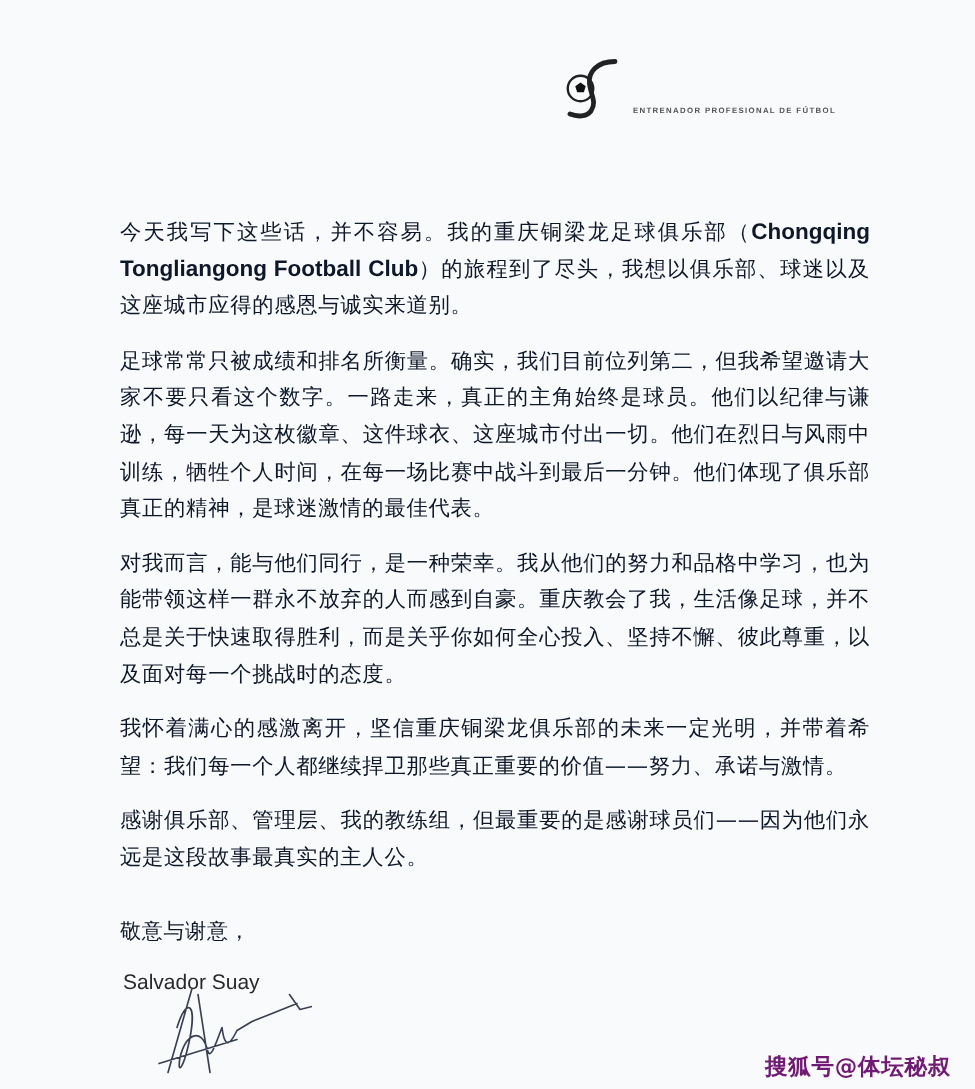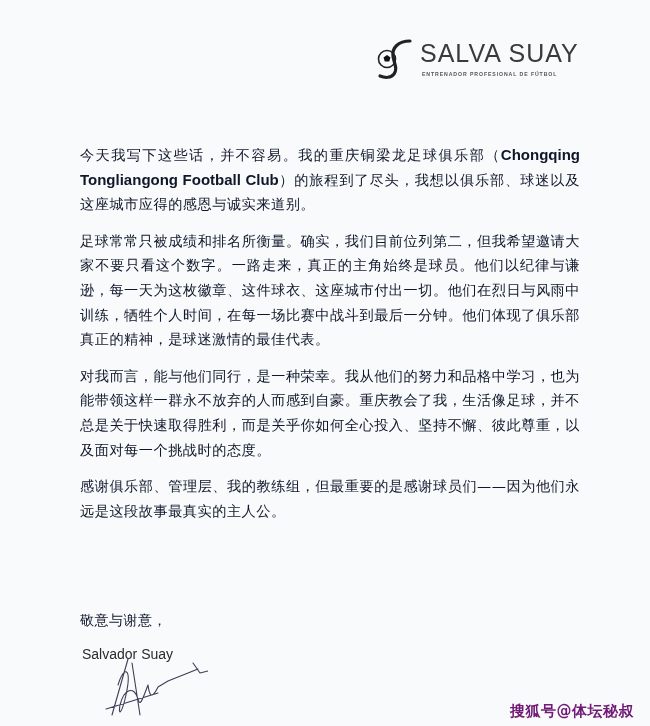--- a/index.html
+++ b/index.html
@@ -107,28 +107,28 @@
   </style>
 </head>
 <body>
 
 <div class="letterhead">
   <svg class="logo-mark" viewBox="0 0 40 42">
     <path d="M34 3 C22 3, 16 10, 17 18 C18 26, 22 30, 18 36 C15 40, 9 40, 4 38" fill="none" stroke="#222" stroke-width="3.2" stroke-linecap="round"></path>
     <circle cx="11" cy="21" r="8.5" fill="none" stroke="#222" stroke-width="1.6"></circle>
     <polygon points="11,17 14.5,19.5 13.2,23.5 8.8,23.5 7.5,19.5" fill="#111"></polygon>
   </svg>
-  <div class="brand-name">SALVA SUAY</div>
   <div class="brand-tagline">ENTRENADOR PROFESIONAL DE FÚTBOL</div>
 </div>
 
 <div class="letter-body">
   <p class="para"><span>今天我写下这些话，并不容易。我的重庆铜梁龙足球俱乐部（</span><span class="latin">Chongqing Tongliangong Football Club</span><span>）的旅程到了尽头，我想以俱乐部、球迷以及这座城市应得的感恩与诚实来道别。</span></p>
   <p class="para">足球常常只被成绩和排名所衡量。确实，我们目前位列第二，但我希望邀请大家不要只看这个数字。一路走来，真正的主角始终是球员。他们以纪律与谦逊，每一天为这枚徽章、这件球衣、这座城市付出一切。他们在烈日与风雨中训练，牺牲个人时间，在每一场比赛中战斗到最后一分钟。他们体现了俱乐部真正的精神，是球迷激情的最佳代表。</p>
   <p class="para">对我而言，能与他们同行，是一种荣幸。我从他们的努力和品格中学习，也为能带领这样一群永不放弃的人而感到自豪。重庆教会了我，生活像足球，并不总是关于快速取得胜利，而是关乎你如何全心投入、坚持不懈、彼此尊重，以及面对每一个挑战时的态度。</p>
+  <p class="para">我怀着满心的感激离开，坚信重庆铜梁龙俱乐部的未来一定光明，并带着希望：我们每一个人都继续捍卫那些真正重要的价值——努力、承诺与激情。</p>
   <p class="para">感谢俱乐部、管理层、我的教练组，但最重要的是感谢球员们——因为他们永远是这段故事最真实的主人公。</p>
 </div>
 
 <div class="closing">敬意与谢意，</div>
 <div class="signer-name">Salvador Suay</div>
 
 <svg class="signature" viewBox="0 0 110 70">
   <path d="M30 4 L14 60 M20 30 C26 10, 34 12, 28 40 C24 58, 20 62, 22 50 C26 34, 36 30, 40 44 C42 54, 46 40, 50 30 C52 46, 56 40, 60 32 L70 26 L100 14 M95 8 L102 18 L110 16 M34 8 L42 60 M8 54 L60 38" fill="none" stroke="#3b3f55" stroke-width="1.1" stroke-linecap="round" stroke-linejoin="round"></path>
 </svg>
 

